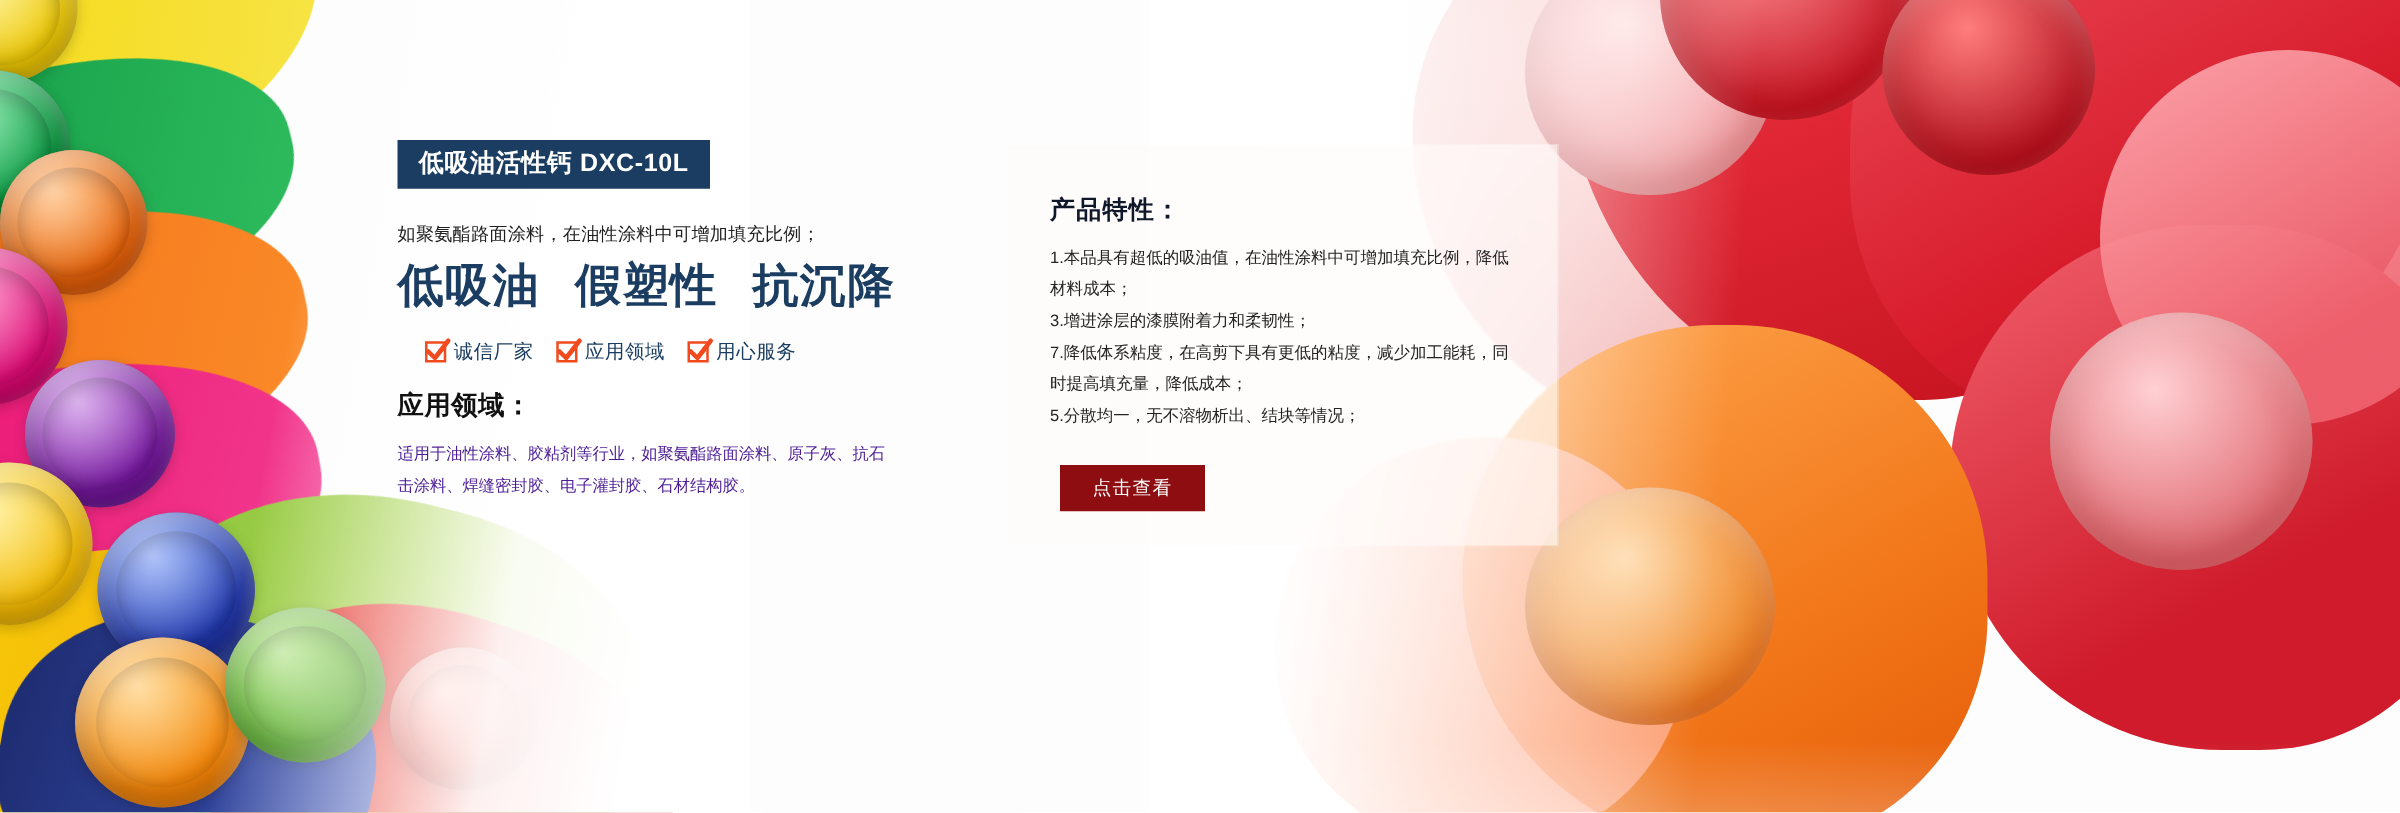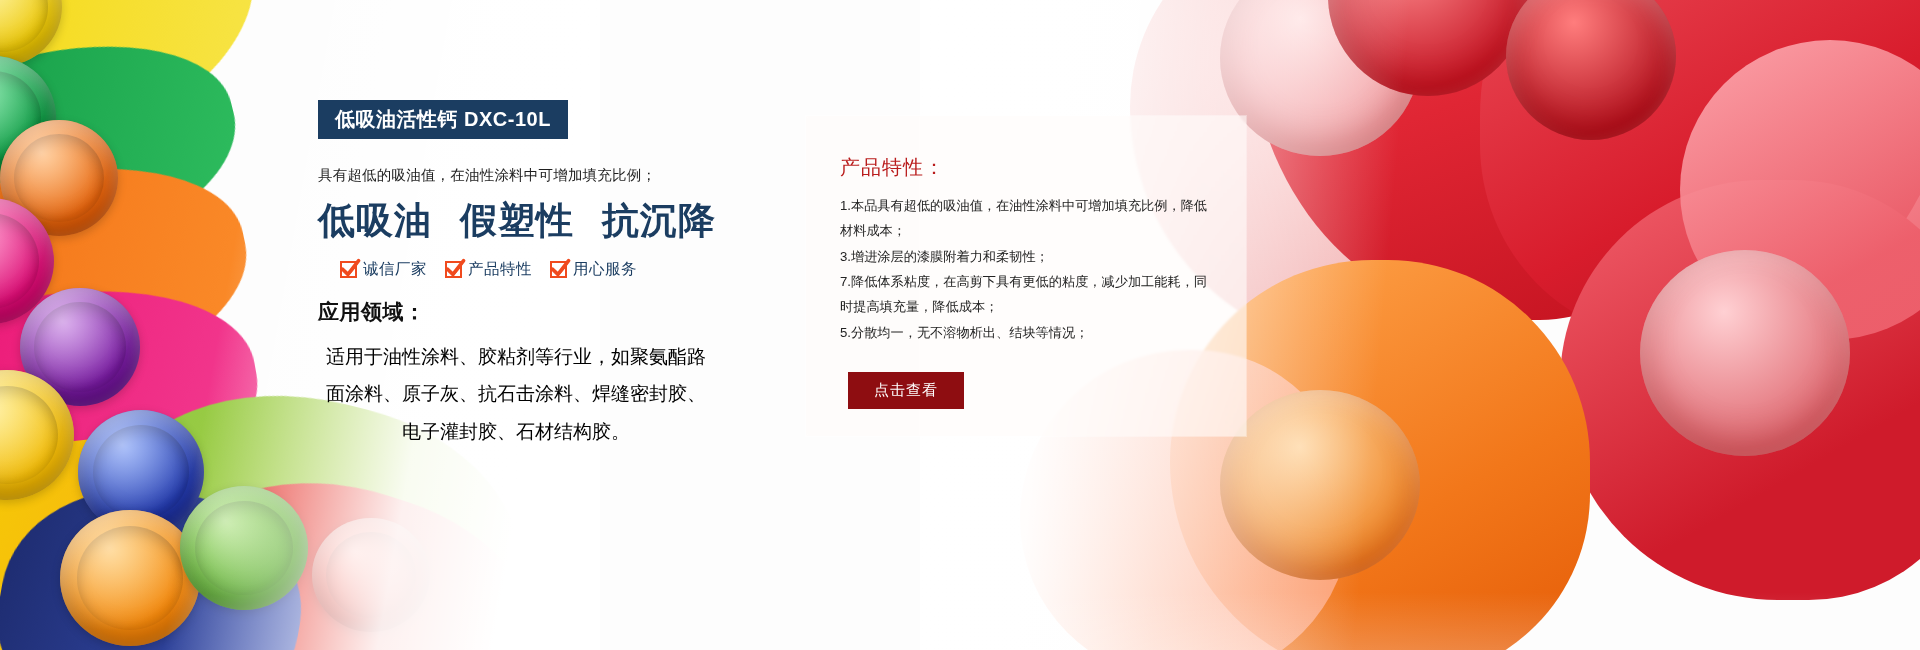--- a/index.html
+++ b/index.html
@@ -58,21 +58,21 @@
   #right-art .blob { position:absolute; border-radius:46% 54% 40% 60%; }
   #right-art .ring {
     position:absolute; border-radius:50%;
     box-shadow: inset 0 -14px 34px rgba(120,0,0,.30),
                 inset 0 10px 22px rgba(255,255,255,.30);
   }
 
   
   #content-left {
     position:absolute;
-    left:318px; top:100px;
+    left:318px; top:112px;
     width:400px;
   }
 
   #title-badge {
     display:inline-block;
     background:#1b3d61;
     color:#ffffff;
     font-size:20px;
     font-weight:bold;
     letter-spacing:.5px;
@@ -90,21 +90,21 @@
   }
 
   #headline {
     margin-top:15px;
     font-size:37px;
     font-weight:bold;
     color:#1b3d61;
     letter-spacing:1px;
     white-space:nowrap;
     line-height:1.12;
-    font-family:Liberation Serif, serif;
+    font-family:Liberation Mono, monospace;
   }
   #headline .kw { display:inline-block; margin-right:28px; }
   #headline .kw:last-child { margin-right:0; }
 
   #feature-row {
     margin-top:18px;
     margin-left:22px;
     display:flex;
     align-items:center;
     white-space:nowrap;
@@ -130,43 +130,42 @@
   #app-heading {
     margin-top:18px;
     font-size:21px;
     font-weight:bold;
     color:#111111;
     letter-spacing:.5px;
   }
 
   #app-body {
     margin-top:12px;
-    font-size:19px;
-    color:#000000;
+    font-size:13px;
+    color:#4c1d95;
     line-height:1.95;
     width:396px;
-    text-align:center;
   }
 
   
   #content-right {
     position:absolute;
     left:806px; top:116px;
     width:440px; height:320px;
     background:rgba(255,252,250,.62);
     box-shadow:0 0 0 1px rgba(255,255,255,.35);
     backdrop-filter:blur(1px);
   }
 
   #panel-inner { padding:38px 30px 0 34px; }
 
   #panel-title {
     font-size:20px;
-    font-weight:normal;
-    color:#b91c1c;
+    font-weight:bold;
+    color:#0f172a;
     letter-spacing:1px;
   }
 
   #panel-list {
     margin-top:12px;
     font-size:13.2px;
     color:#232323;
     line-height:1.92;
     width:380px;
   }
@@ -250,21 +249,21 @@
     <div class="ring" style="left:300px;top:470px;width:200px;height:190px;background:radial-gradient(circle at 40% 30%,#ffd9a8,#ef8321 72%);"></div>
 
     <div style="position:absolute;inset:0;background:linear-gradient(95deg,#ffffff 0%,rgba(255,255,255,.96) 14%,rgba(255,255,255,.55) 26%,rgba(255,255,255,0) 44%);"></div>
     <div style="position:absolute;inset:0;background:linear-gradient(0deg,rgba(255,255,255,.55) 0%,rgba(255,255,255,0) 18%);"></div>
   </div>
 
   <div id="content-left">
 
     <div id="title-badge">低吸油活性钙 DXC-10L</div>
 
-    <div id="subtitle">具有超低的吸油值，在油性涂料中可增加填充比例；</div>
+    <div id="subtitle">如聚氨酯路面涂料，在油性涂料中可增加填充比例；</div>
 
     <div id="headline">
       <span class="kw">低吸油</span><span class="kw">假塑性</span><span class="kw">抗沉降</span>
     </div>
 
     <div id="feature-row">
 
       <div class="feature">
         <span class="chk">
           <svg viewBox="0 0 24 24" aria-hidden="true">
@@ -275,21 +274,21 @@
         <span class="feature-label">诚信厂家</span>
       </div>
 
       <div class="feature">
         <span class="chk">
           <svg viewBox="0 0 24 24" aria-hidden="true">
             <path d="M4.5 12.6 L9.2 17.0 L20.0 4.2 L17.0 10.2 L9.4 19.2 Z" fill="#f04a1e"></path>
             <path d="M3.6 12.2 L8.9 17.4 L19.6 3.6" stroke="#f04a1e" stroke-width="3.6" fill="none" stroke-linecap="round" stroke-linejoin="round"></path>
           </svg>
         </span>
-        <span class="feature-label">产品特性</span>
+        <span class="feature-label">应用领域</span>
       </div>
 
       <div class="feature">
         <span class="chk">
           <svg viewBox="0 0 24 24" aria-hidden="true">
             <path d="M4.5 12.6 L9.2 17.0 L20.0 4.2 L17.0 10.2 L9.4 19.2 Z" fill="#f04a1e"></path>
             <path d="M3.6 12.2 L8.9 17.4 L19.6 3.6" stroke="#f04a1e" stroke-width="3.6" fill="none" stroke-linecap="round" stroke-linejoin="round"></path>
           </svg>
         </span>
         <span class="feature-label">用心服务</span>

